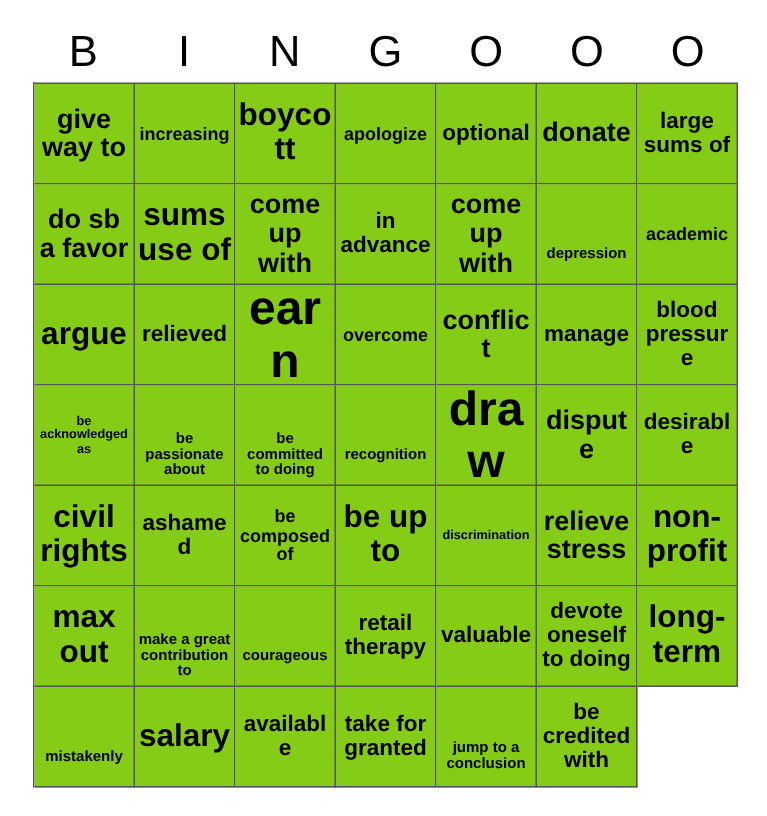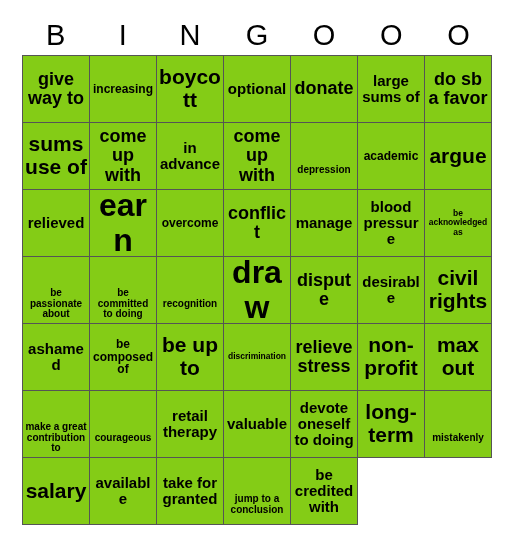--- a/index.html
+++ b/index.html
@@ -95,20 +95,23 @@
   <div class="grid">
       <div class="cell fs-lg">
         <span>give way to</span>
       </div>
       <div class="cell fs-sm">
         <span>increasing</span>
       </div>
       <div class="cell fs-xl">
         <span>boycott</span>
       </div>
+      <div class="cell fs-sm">
+        <span>apologize</span>
+      </div>
       <div class="cell fs-md">
         <span>optional</span>
       </div>
       <div class="cell fs-lg">
         <span>donate</span>
       </div>
       <div class="cell fs-md">
         <span>large sums of</span>
       </div>
       <div class="cell fs-lg">

